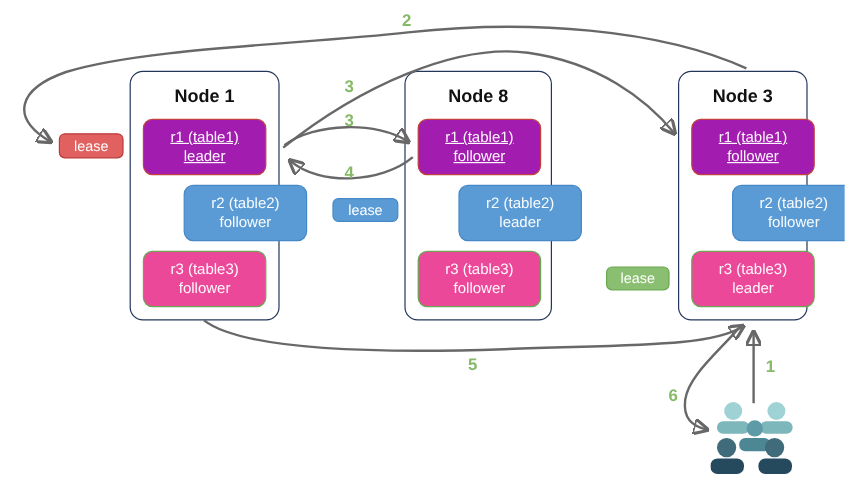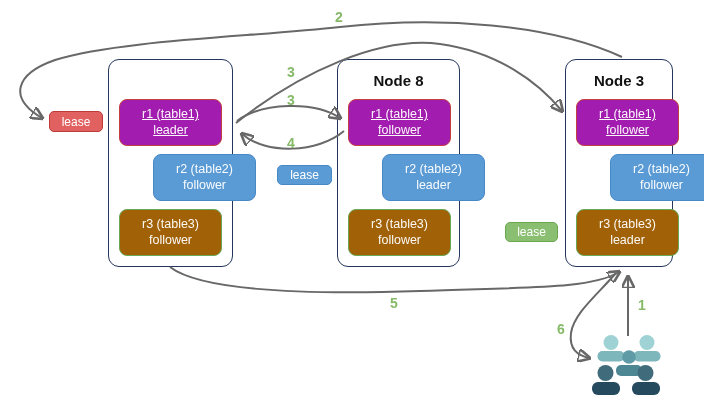--- a/index.html
+++ b/index.html
@@ -21,21 +21,21 @@
   }
   .range-box{
     position:absolute;left:10px;width:103px;height:47px;border-radius:8px;
     box-sizing:border-box;border:1.5px solid;display:flex;flex-direction:column;
     align-items:center;justify-content:center;color:rgba(255,255,255,0.96);
     font-size:12.5px;line-height:1.25;text-align:center;
   }
   .rpos-0{top:39px}.rpos-1{top:94px}.rpos-2{top:149px}
   .rb-red{background:#a21caf;border-color:#c24040;text-decoration:underline;}
   .rb-blue{background:#5b9bd5;border-color:#4788c7;margin-left:34px;}
-  .rb-green{background:#a16207;border-color:#69a752;}
+  .rb-green{background:#ec4899;border-color:#69a752;}
   
   .lease{
     position:absolute;box-sizing:border-box;border:1.5px solid;border-radius:5px;
     color:#ffffff;font-size:12px;display:flex;align-items:center;justify-content:center;
     z-index:2;
   }
   .lease-red{left:49px;top:111px;width:54px;height:21px;background:#e16060;border-color:#bb3a3a;}
   .lease-blue{left:277px;top:165px;width:55px;height:20px;background:#5b9bd5;border-color:#4788c7;}
   .lease-green{left:505px;top:222px;width:53px;height:20px;background:#8abf72;border-color:#6aa84f;}
   
@@ -63,20 +63,21 @@
     <path d="M 622 57 C 550 24 440 16 340 27 C 250 37 120 40 55 60 C 15 74 8 98 42 118" marker-end="url(#ah)"></path>
     <path d="M 236 123 C 300 72 380 36 440 44 C 498 52 538 82 562 111" marker-end="url(#ah)"></path>
     <path d="M 237 121 C 262 102 315 101 340 118" marker-end="url(#ah)"></path>
     <path d="M 344 131 C 318 153 266 155 242 134" marker-end="url(#ah)"></path>
     <path d="M 170 267 C 200 290 300 295 420 291 C 530 287 592 289 619 272" marker-end="url(#ah)"></path>
     <path d="M 628 336 L 628 277" marker-end="url(#ah)"></path>
     <path d="M 616 273 C 598 294 574 313 571 333 C 569 349 577 355 589 358" marker-end="url(#ah)"></path>
   </svg>
 
   <div class="node" style="left:108px">
+    <div class="node-title">Node 1</div>
     <div class="range-box rb-red rpos-0">
       <span>r1 (table1)</span>
       <span>leader</span>
     </div>
     <div class="range-box rb-blue rpos-1">
       <span>r2 (table2)</span>
       <span>follower</span>
     </div>
     <div class="range-box rb-green rpos-2">
       <span>r3 (table3)</span>

